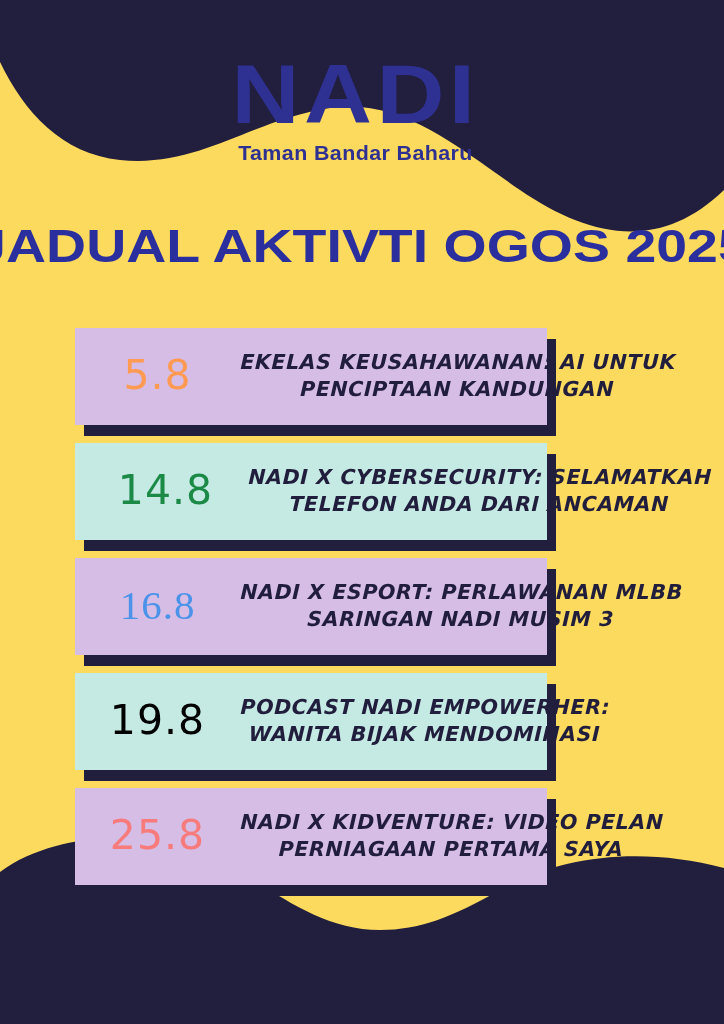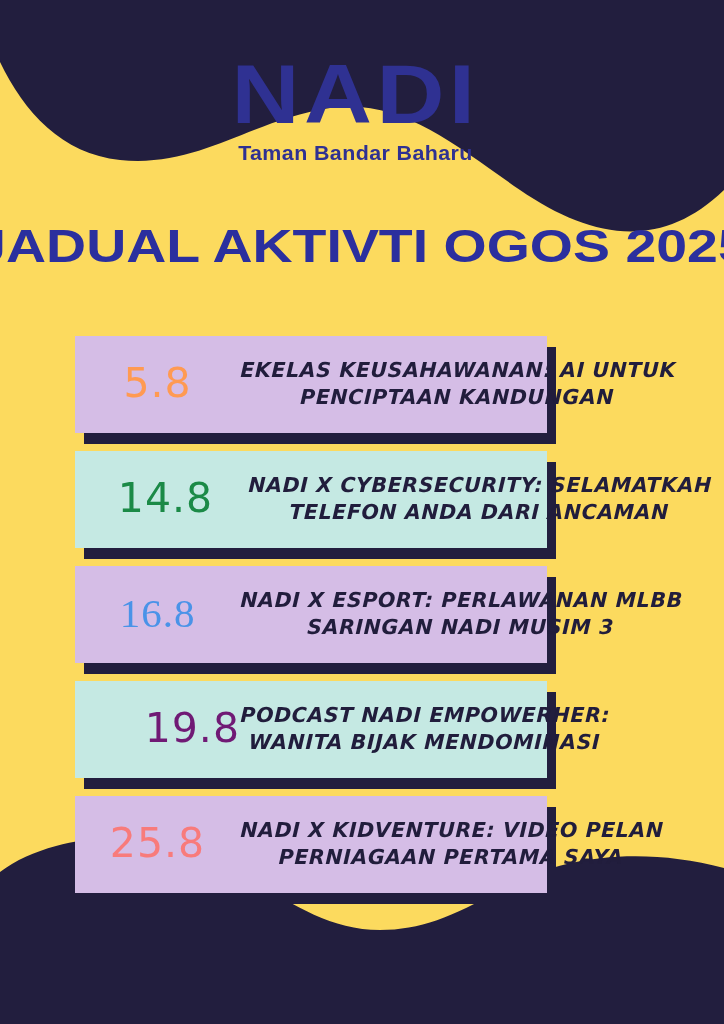--- a/index.html
+++ b/index.html
@@ -67,21 +67,21 @@
     font-weight: 700;
     font-size: 47px;
     letter-spacing: 0px;
     color: #2B2F9E;
     transform: scaleX(1.18);
   }
 
   
   #schedule {
     position: absolute;
-    top: 336px;
+    top: 328px;
     left: 75px;
     width: 472px;
   }
   .row-wrap {
     position: relative;
     height: 97px;
     margin-bottom: 18px;
   }
   .row-shadow {
     position: absolute;
@@ -175,21 +175,21 @@
         <div class="row-title">
           <span class="ln">NADI X ESPORT: PERLAWANAN MLBB</span>
           <span class="ln">SARINGAN NADI MUSIM 3</span>
         </div>
       </div>
     </div>
 
     <div class="row-wrap">
       <div class="row-shadow" style="background: rgb(34, 30, 62);"></div>
       <div class="row-card" style="background: rgb(197, 233, 227);">
-        <div class="row-date" style="color: #701a75; text-align: right;">19.8</div>
+        <div class="row-date" style="color: #000000;">19.8</div>
         <div class="row-title">
           <span class="ln">PODCAST NADI EMPOWERHER:</span>
           <span class="ln">WANITA BIJAK MENDOMINASI</span>
         </div>
       </div>
     </div>
 
     <div class="row-wrap">
       <div class="row-shadow" style="background: rgb(34, 30, 62);"></div>
       <div class="row-card" style="background: rgb(213, 189, 230);">

